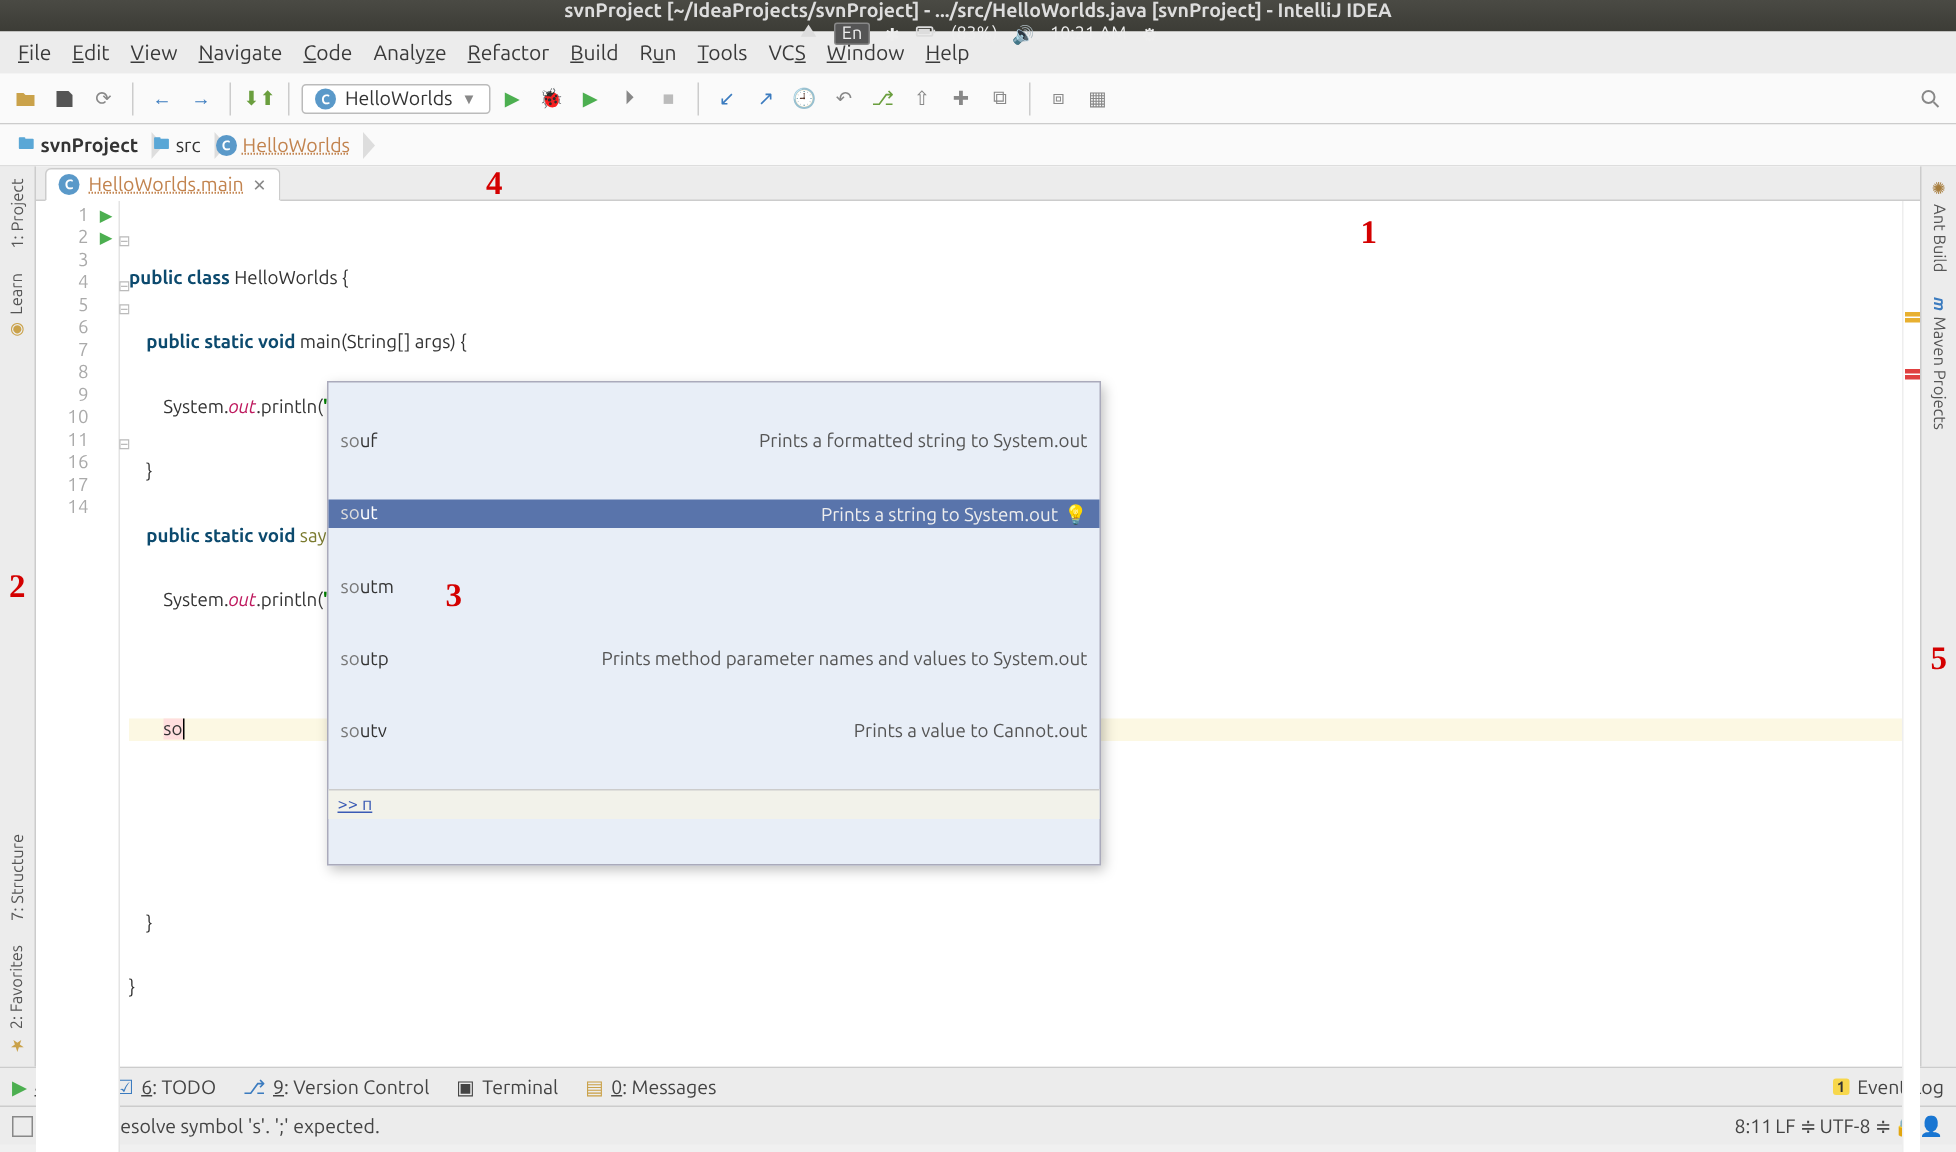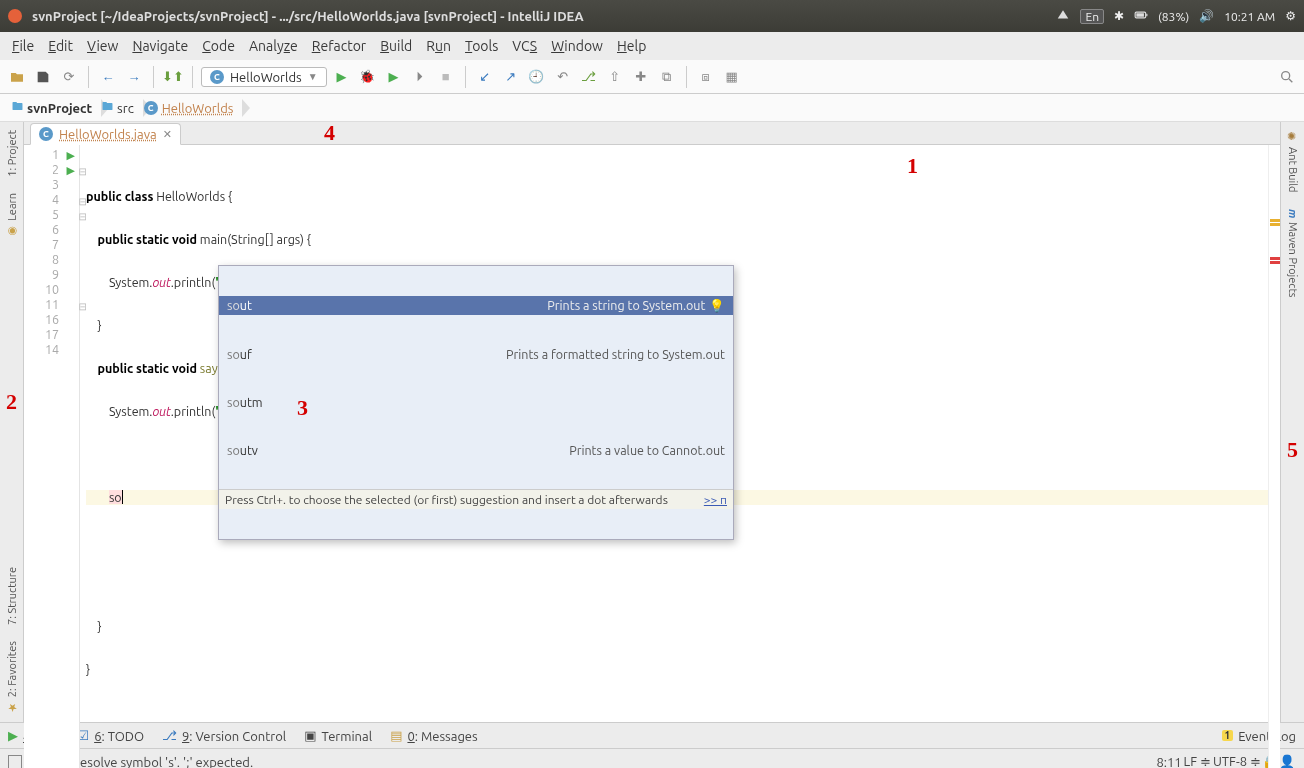--- a/index.html
+++ b/index.html
@@ -1,19 +1,19 @@
 <!DOCTYPE html>
 <html><head>
 <meta charset="utf-8">
 <style>
 * { margin: 0; padding: 0; box-sizing: border-box; font-family: "Ubuntu", "Segoe UI", sans-serif; }
 body { width: 1304px; height: 768px; background: #f0f0f0; overflow: hidden; font-size: 13px; color: #333; }
 
 
-.titlebar { height: 32px; background: linear-gradient(#4a4a44, #3c3c36); color: #ddd; display: flex; align-items: center; padding: 0 8px; font-size: 13px; }
+.titlebar { height: 21px; background: linear-gradient(#4a4a44, #3c3c36); color: #ddd; display: flex; align-items: center; padding: 0 8px; font-size: 13px; flex-direction: column; }
 .titlebar .close { width:14px; height:14px; border-radius:50%; background:#e5613a; margin-right:10px; }
 .titlebar .title { flex: 1; font-weight: bold; color:#ddd; }
 .titlebar .right { display:flex; align-items:center; gap:10px; color:#eee; font-size:12px; }
 .titlebar .right .box{background:#555;border:1px solid #888;padding:0 4px;border-radius:2px;}
 .titlebar .right svg{width:14px;height:14px;fill:#ddd;}
 
 
 .menubar { height: 28px; background: #ececec; display:flex; align-items:center; padding: 0 6px; gap: 2px; font-size:14px; color:#3a3a3a; }
 .menubar span { padding: 2px 6px; cursor:default; }
 .menubar span u{text-decoration: underline;}
@@ -52,21 +52,21 @@
 
 
 .ed-body { flex:1; display:flex; position:relative; font-family: "DejaVu Sans Mono","Consolas",monospace; font-size:12.5px; }
 .gutter { width:56px; background:#fff; border-right:1px solid #e4e4e4; color:#aaa; text-align:right; padding-top:2px;}
 .gutter .gl{ height:15px; line-height:15px; padding-right:20px; position:relative;}
 .gutter .gl .run-ico{ position:absolute; right:4px; top:1px; color:#4caf50; font-size:11px;}
 .gutter .gl .fold{position:absolute; right:-8px; top:2px; font-size:10px; color:#bbb;}
 .code { flex:1; padding-top:2px; padding-left:6px; position:relative; white-space:pre;}
 .code .ln{ height:15px; line-height:15px; }
 .code .ln.cur{ background:#fcf8e3;}
-.kw{color:#000000;font-weight:bold;}
+.kw{color:#0c4a6e;font-weight:bold;}
 .fn{color:#000;}
 .str{color:#008000;font-weight:bold;}
 .fld{color:#be185d;font-style:italic;}
 .mth{color:#7a7a2e;}
 .err{color:#c00;}
 .caret{border-right:1px solid #000;}
 .code .annot{position:absolute;color:#d40000;font-size:22px;font-weight:bold;font-family:"Times New Roman",serif;}
 .sidetab-left .annot, .sidetab-right .annot{color:#d40000;font-size:22px;font-weight:bold;font-family:"Times New Roman",serif;padding:4px 0;}
 
 
@@ -224,21 +224,21 @@
     <div class="vtab">
         <span class="ico" style="color:#caa24a">★</span>
         <span>2: Favorites</span>
       </div>
   </div>
 
   <div class="editor-col">
     <div class="ed-tabs">
       <div class="ed-tab">
         <span class="i-c">C</span>
-        <span class="fn">HelloWorlds.java</span>
+        <span class="fn">HelloWorlds.main</span>
         <span class="x">✕</span>
       </div>
       <div class="annot" style="left:300px;top:-2px">4</div>
     </div>
 
     <div class="ed-body">
       <div class="gutter">
         <div class="gl"><span>1</span><span class="run-ico">▶</span></div>
         <div class="gl"><span>2</span><span class="run-ico">▶</span><span class="fold">⊟</span></div>
         <div class="gl"><span>3</span></div>
@@ -267,38 +267,41 @@
         <div class="ln cur"><span>        </span><span style="background:#ffdede">so</span><span class="caret"></span></div>
         <div class="ln"></div>
         <div class="ln"></div>
         <div class="ln">    }</div>
         <div class="ln">}</div>
         <div class="ln"></div>
         <div class="ln"></div>
 
         
         <div class="popup">
+          <div class="row">
+            <span class="abbr"><span class="pre">so</span><span>uf</span></span>
+            <span class="desc">Prints a formatted string to System.out</span>
+          </div>
           <div class="row sel">
             <span class="abbr"><span class="pre">so</span><span>ut</span></span>
             <span class="desc"><span>Prints a string to System.out</span><span class="bulb">💡</span></span>
           </div>
-          <div class="row">
-            <span class="abbr"><span class="pre">so</span><span>uf</span></span>
-            <span class="desc">Prints a formatted string to System.out</span>
-          </div>
           <div class="row" style="position:relative">
             <span class="abbr"><span class="pre">so</span><span>utm</span></span>
             <span style="position:absolute;left:78px;color:#d40000;font-size:22px;font-weight:bold;font-family:'Times New Roman',serif">3</span>
           </div>
           <div class="row">
+            <span class="abbr"><span class="pre">so</span><span>utp</span></span>
+            <span class="desc">Prints method parameter names and values to System.out</span>
+          </div>
+          <div class="row">
             <span class="abbr"><span class="pre">so</span><span>utv</span></span>
             <span class="desc">Prints a value to Cannot.out</span>
           </div>
           <div class="hint">
-            <span>Press Ctrl+. to choose the selected (or first) suggestion and insert a dot afterwards</span>
             <span class="pi">&gt;&gt; π</span>
           </div>
         </div>
       </div>
 
       <div class="markers">
         <div class="mk" style="top:74px;background:#e8b030"></div>
         <div class="mk" style="top:78px;background:#e8b030"></div>
         <div class="mk" style="top:112px;background:#e04040"></div>
         <div class="mk" style="top:116px;background:#e04040"></div>

